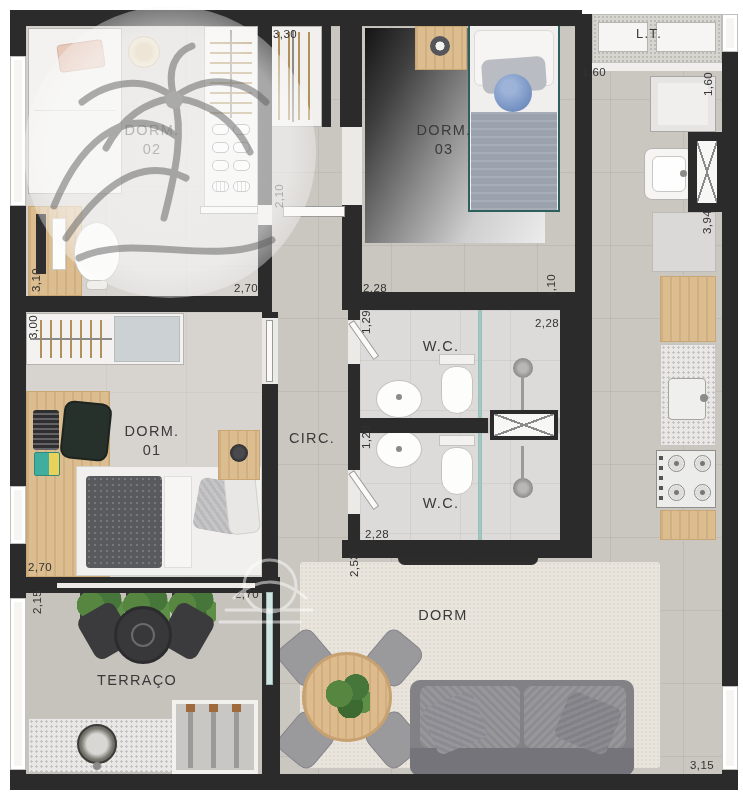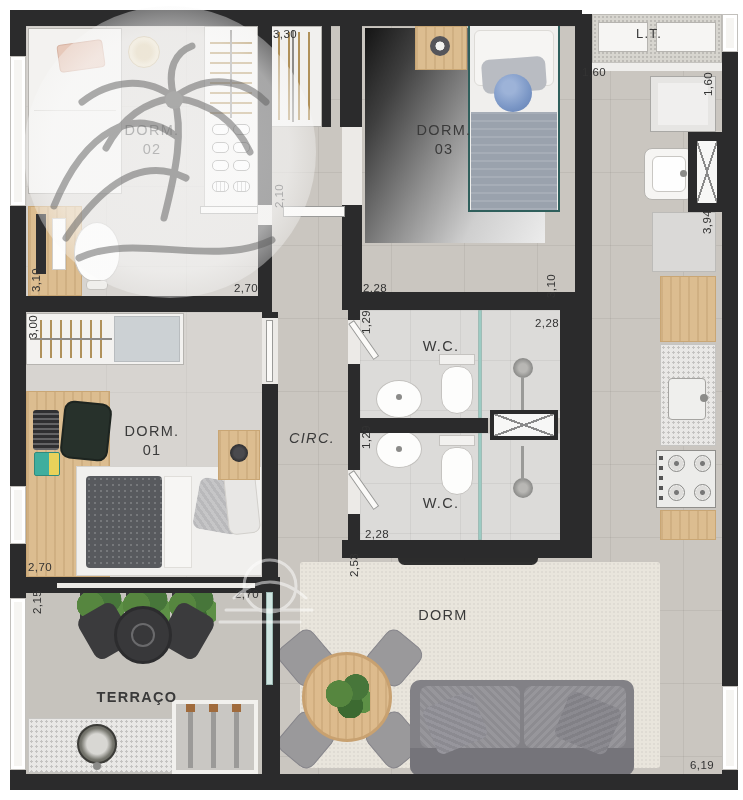--- a/index.html
+++ b/index.html
@@ -244,44 +244,44 @@
   <div class="abs" style="left:57px;top:583px;width:198px;height:5px;background:#eceae6;"></div>
 
   <div class="room-label" style="left:152px;top:140px;">DORM.
 02</div>
   <div class="room-label" style="left:444px;top:140px;">DORM.
 03</div>
   <div class="room-label" style="left:152px;top:441px;">DORM.
 01</div>
   <div class="room-label" style="left:441px;top:346px;">W.C.</div>
   <div class="room-label" style="left:441px;top:503px;">W.C.</div>
-  <div class="room-label" style="left:312px;top:438px;font-style:italic;">CIRC.</div>
+  <div class="room-label" style="left:312px;top:438px;">CIRC.</div>
   <div class="room-label" style="left:443px;top:615px;">DORM</div>
-  <div class="room-label" style="left:137px;top:697px;font-weight:bold;">TERRAÇO</div>
+  <div class="room-label" style="left:137px;top:680px;">TERRAÇO</div>
   <div class="room-label" style="left:649px;top:34px;font-size:13px;">L.T.</div>
 
   <div class="dim" style="left:285px;top:34px;">3,30</div>
   <div class="dim v" style="left:279px;top:196px;">2,10</div>
   <div class="dim" style="left:246px;top:288px;">2,70</div>
   <div class="dim v" style="left:36px;top:280px;">3,10</div>
   <div class="dim v" style="left:33px;top:327px;">3,00</div>
   <div class="dim" style="left:40px;top:567px;">2,70</div>
   <div class="dim v" style="left:37px;top:602px;">2,15</div>
   <div class="dim" style="left:247px;top:594px;">2,70</div>
   <div class="dim" style="left:375px;top:288px;">2,28</div>
   <div class="dim v" style="left:551px;top:286px;">3,10</div>
   <div class="dim v" style="left:366px;top:322px;">1,29</div>
   <div class="dim" style="left:547px;top:323px;">2,28</div>
   <div class="dim v" style="left:366px;top:437px;">1,29</div>
   <div class="dim" style="left:377px;top:534px;">2,28</div>
   <div class="dim v" style="left:354px;top:565px;">2,53</div>
   <div class="dim" style="left:594px;top:72px;">1,60</div>
   <div class="dim v" style="left:708px;top:84px;">1,60</div>
   <div class="dim v" style="left:707px;top:222px;">3,94</div>
-  <div class="dim" style="left:702px;top:765px;">6,19</div>
+  <div class="dim" style="left:702px;top:765px;">3,15</div>
 
   <div class="abs" style="left:24px;top:6px;width:292px;height:292px;z-index:55;border-radius:50%;
        background:radial-gradient(circle,rgba(250,250,250,.66) 0%,rgba(250,250,250,.6) 58%,rgba(248,248,248,.35) 72%,rgba(248,248,248,0) 76%);">
     <svg width="292" height="292" viewBox="0 0 292 292" style="opacity:.5">
       <g fill="none" stroke="#5f5f5f" stroke-width="7" stroke-linecap="round">
         <path d="M150,92 C160,125 152,165 140,212"></path>
         <path d="M150,92 C122,70 86,74 58,96"></path>
         <path d="M150,92 C118,96 96,116 82,142"></path>
         <path d="M150,92 C182,68 218,72 242,96"></path>
         <path d="M150,92 C186,96 212,116 226,146"></path>

